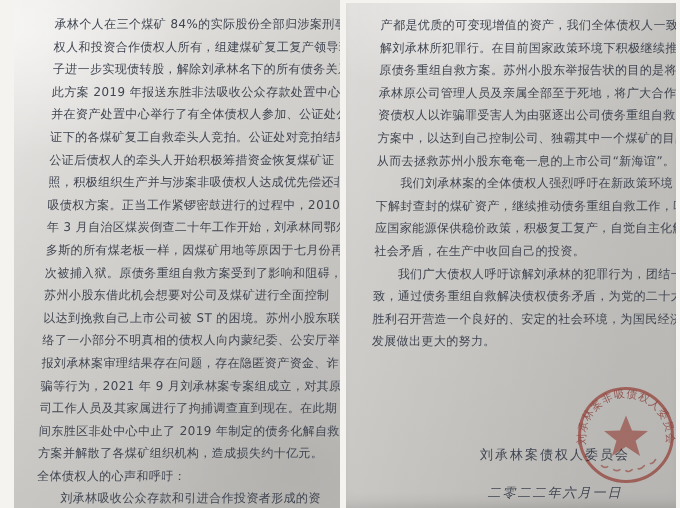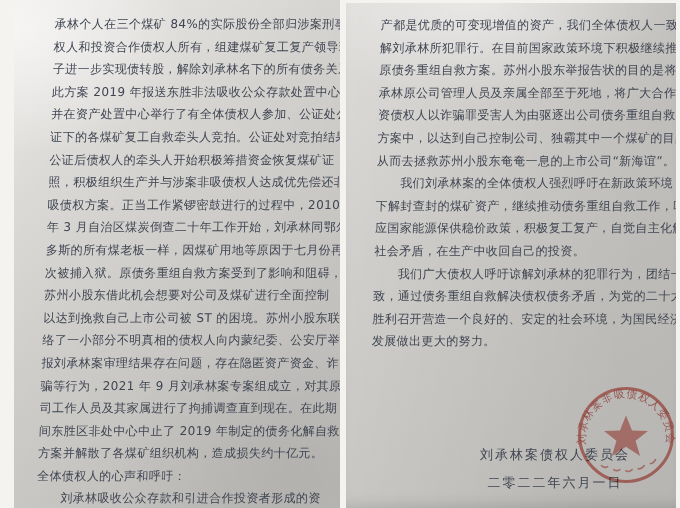--- a/index.html
+++ b/index.html
@@ -38,21 +38,21 @@
   }
   .page-left  .textblock { left:41px; top:13px; width:280px; transform:skewX(-2.2deg); }
   .page-right .textblock { left:35px; top:11px; width:292px; transform:skewX(-1.6deg); }
   .tline { height:22.6px; }
   .indent { text-indent:2em; }
   .sig-block {
     position:absolute; right:16px; top:410px; width:210px;
     text-align:center; color:#3f4551; letter-spacing:2px;
   }
   .sig-line  { font-size:13px; line-height:22px;margin-top:31px; }
-  .date-line { font-size:13px; line-height:22px; margin-top:6px; }
+  .date-line { font-size:13px; line-height:22px; margin-top:16px;font-style:italic; }
   .stamp {
     position:absolute; left:229px; top:381px; width:102px; height:102px;
     mix-blend-mode:multiply; opacity:.85; pointer-events:none;
   }
 </style>
 </head>
 <body>
 
 <div class="canvas">
 

